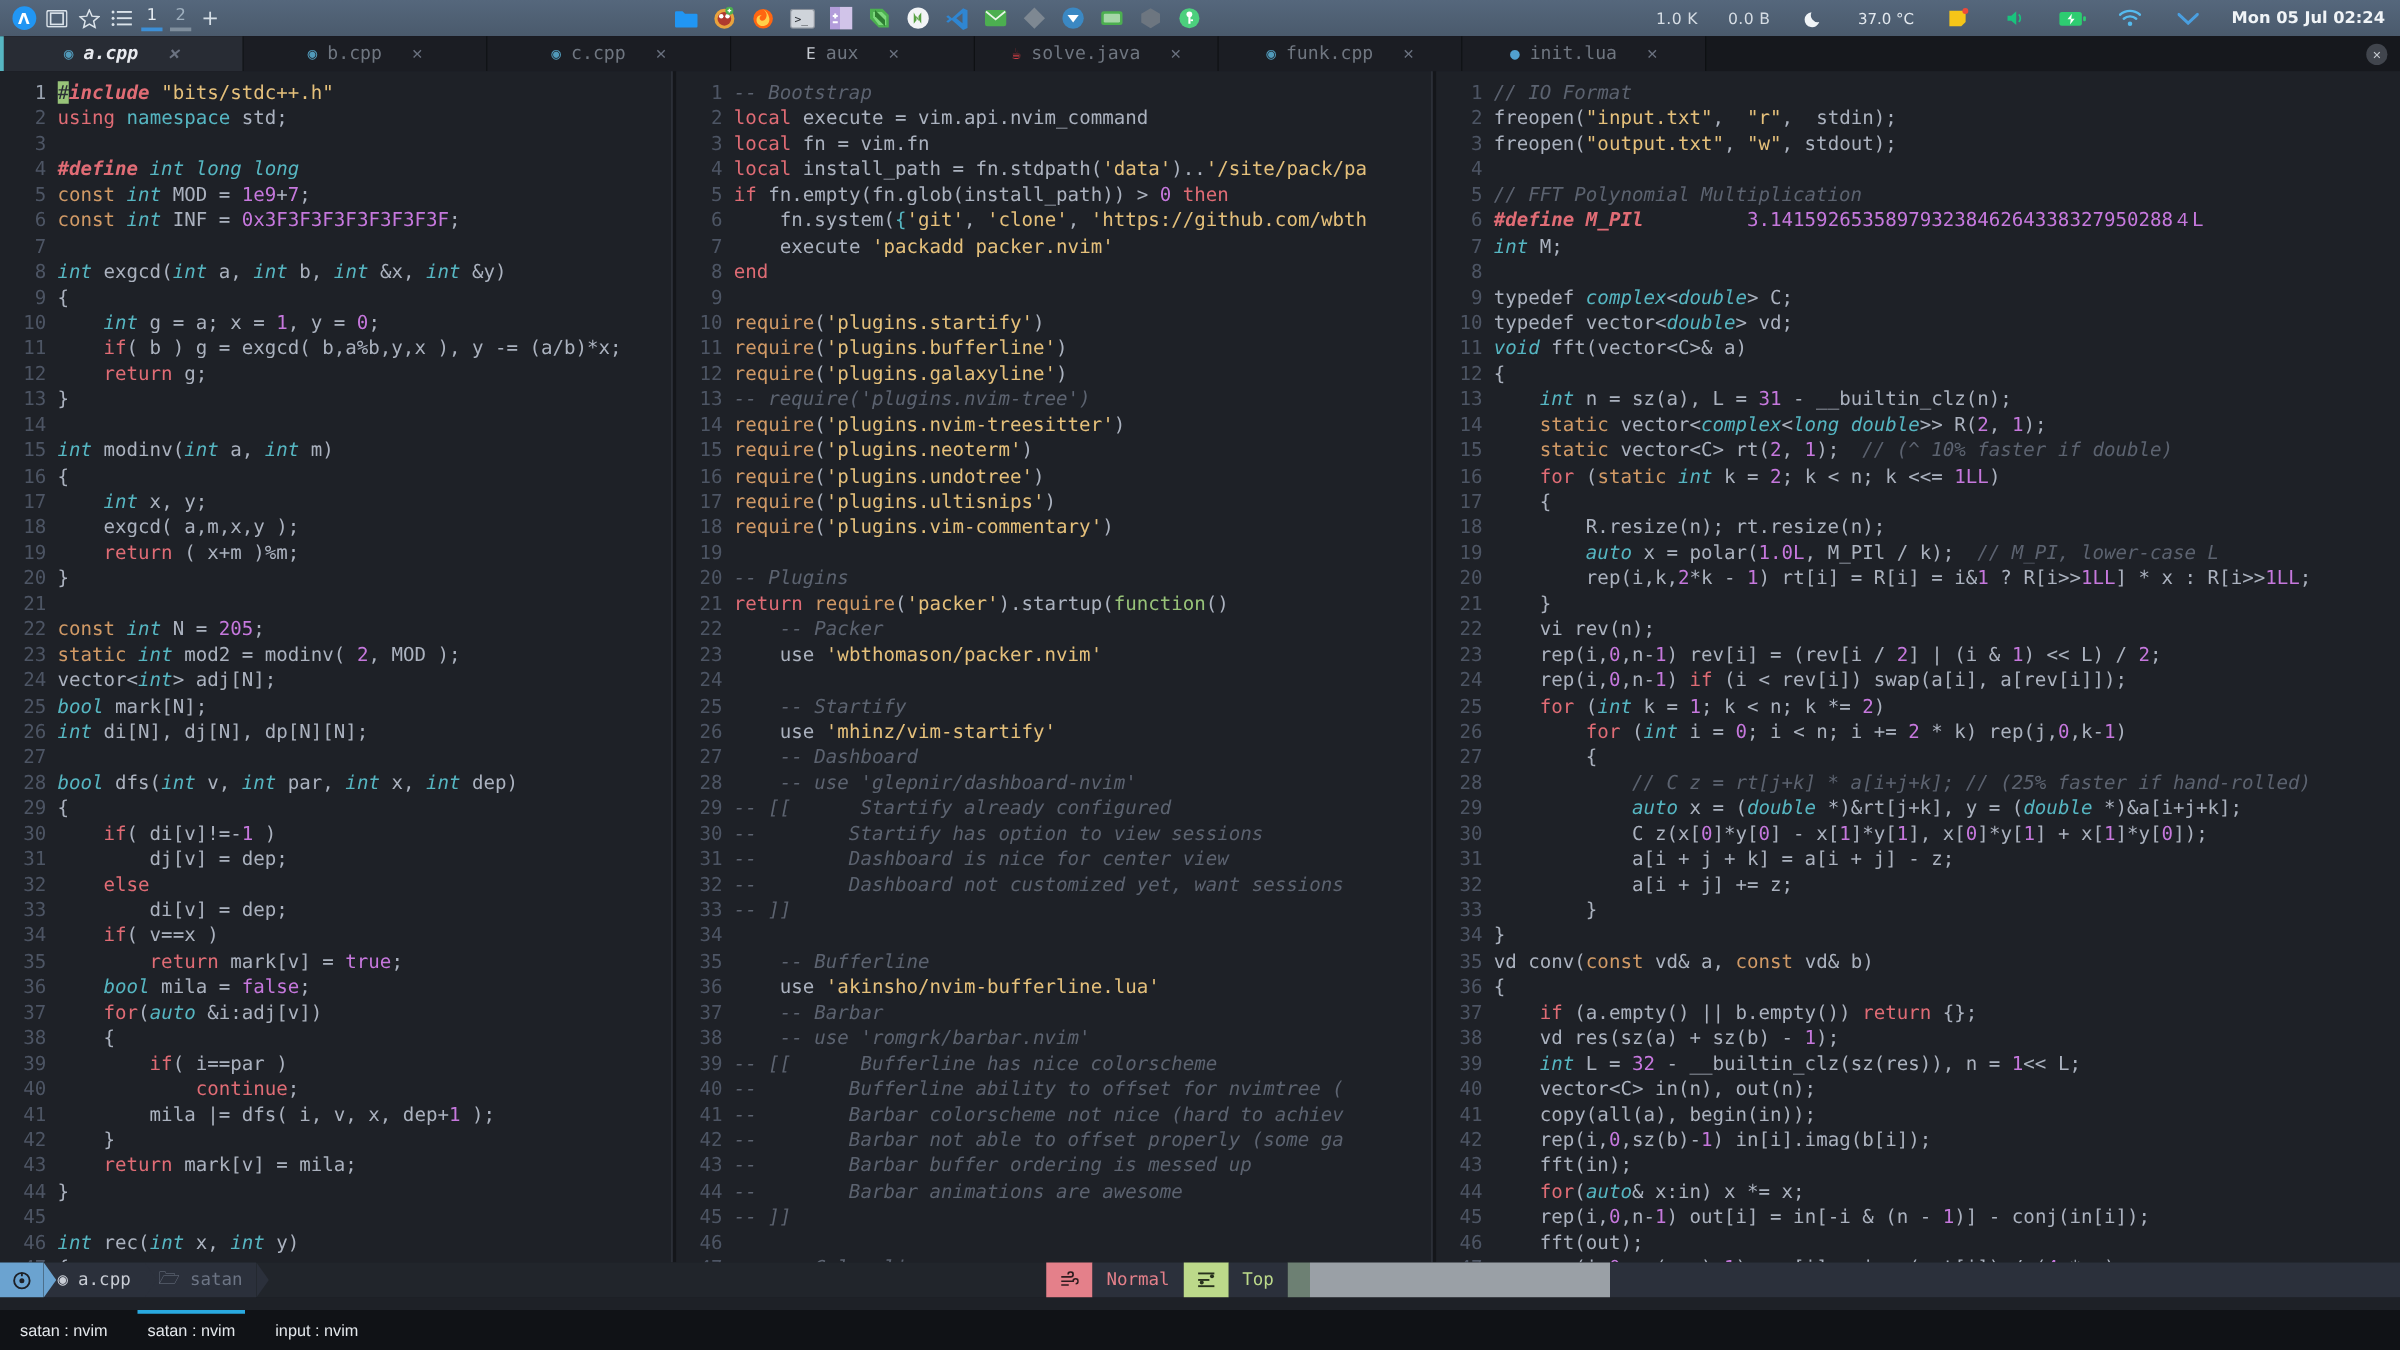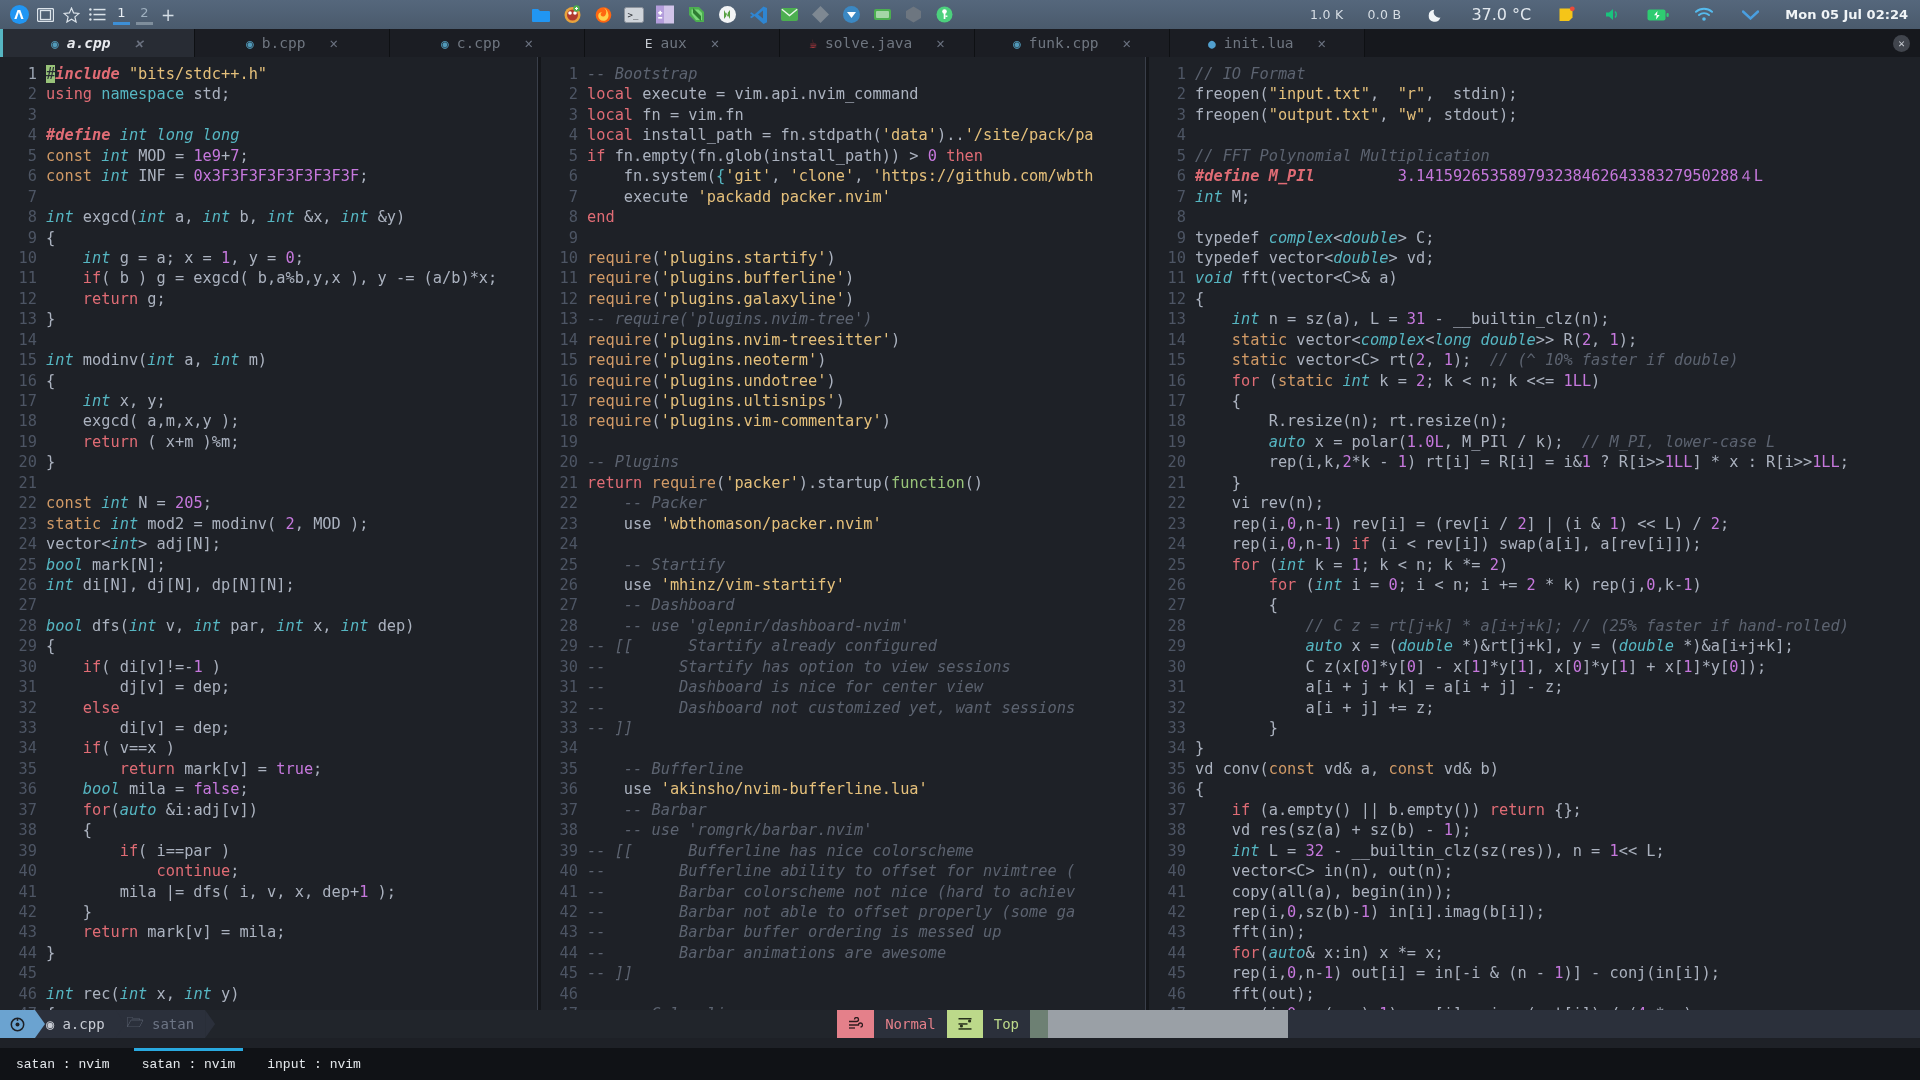--- a/index.html
+++ b/index.html
@@ -38,21 +38,21 @@
     min-width: 17px; text-align: center; font-size: 13px;
     padding: 0 2px 2px 2px; margin: 0 3px; cursor: pointer;
     font-family: "DejaVu Sans", sans-serif;
   }
   .ws-num.active { color: #e8eef3; border-bottom: 3px solid #3d8fd6; }
   .ws-num.inactive { color: #9fb0bf; border-bottom: 3px solid #7f8e9c; }
   .ws-plus { color: #d5dee6; font-size: 17px; margin-left: 5px; cursor: pointer; }
 
   .tray-icon { width: 22px; height: 22px; display:flex; align-items:center; justify-content:center; cursor:pointer; }
   .net-stat { font-size: 12.5px; color: #d6dde4; font-family: "DejaVu Sans", sans-serif; letter-spacing:.3px;}
-  .temp { font-size: 16px; color: #e2e8ee; font-family: "DejaVu Sans", sans-serif;}
+  .temp { font-size: 12px; color: #e2e8ee; font-family: "DejaVu Sans", sans-serif;}
   #clock { font-size: 13px; font-weight: bold; color: #f0f4f7; font-family: "DejaVu Sans", sans-serif; white-space: nowrap;}
 
   
   #tabbar {
     position: absolute; top: 29px; left: 0; width: 1920px; height: 28px;
     background: #16181d; display: flex; align-items: stretch;
     font-size: 14.5px;
   }
   .tab {
     display: flex; align-items: center; justify-content: center; gap: 8px;
@@ -142,21 +142,21 @@
   .sl-right-dark { flex:1; background: #2b303b; }
 
   #statusline-spacer {
     position:absolute; top:1038px; left:0; width:1920px; height:22px; background:#1e2127;
   }
 
   
   #taskbar {
     position: absolute; bottom: 0; left: 0; width: 1920px; height: 32px;
     background: #101216; display: flex; align-items: stretch;
-    font-family: Liberation Mono, monospace; font-size: 13px;
+    font-family: Liberation Sans, sans-serif; font-size: 13px;
   }
   .task {
     display: flex; align-items: center; padding: 0 16px; color: #e4e8ec;
     cursor: pointer; position: relative; white-space: nowrap;
   }
   .task.active::before {
     content:''; position:absolute; top:0; left:8px; right:8px; height:3px; background:#29a9e0;
   }
   
   svg { display: block; }

